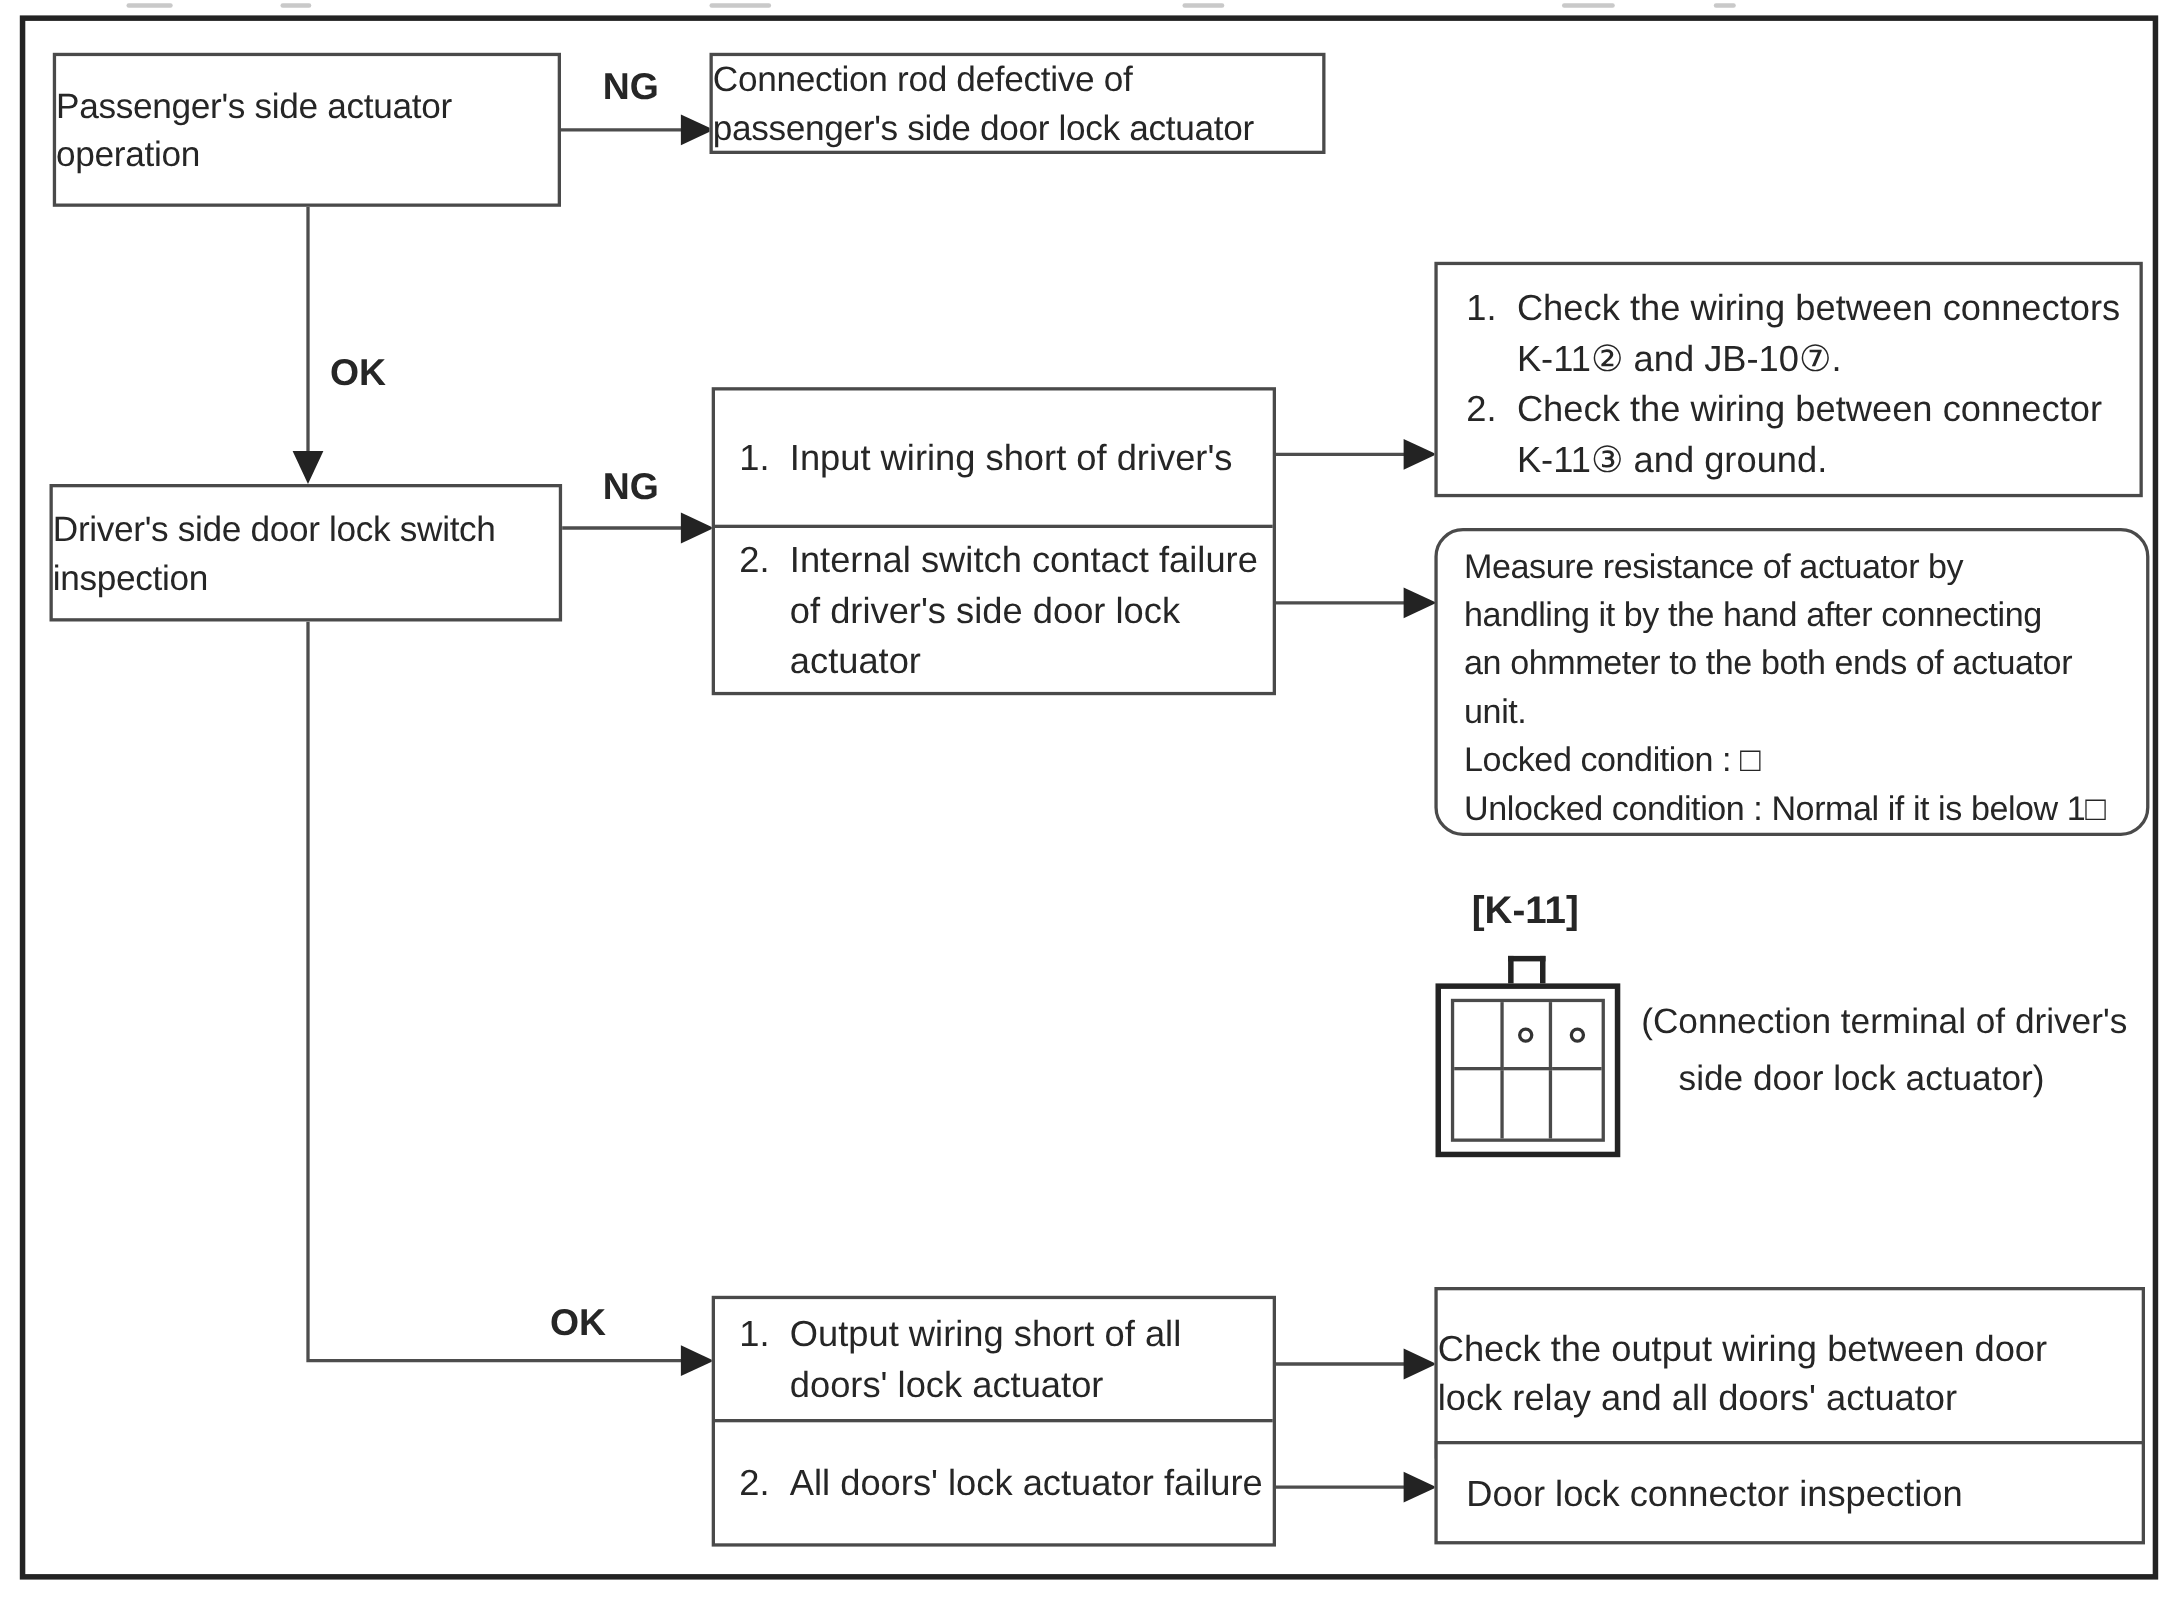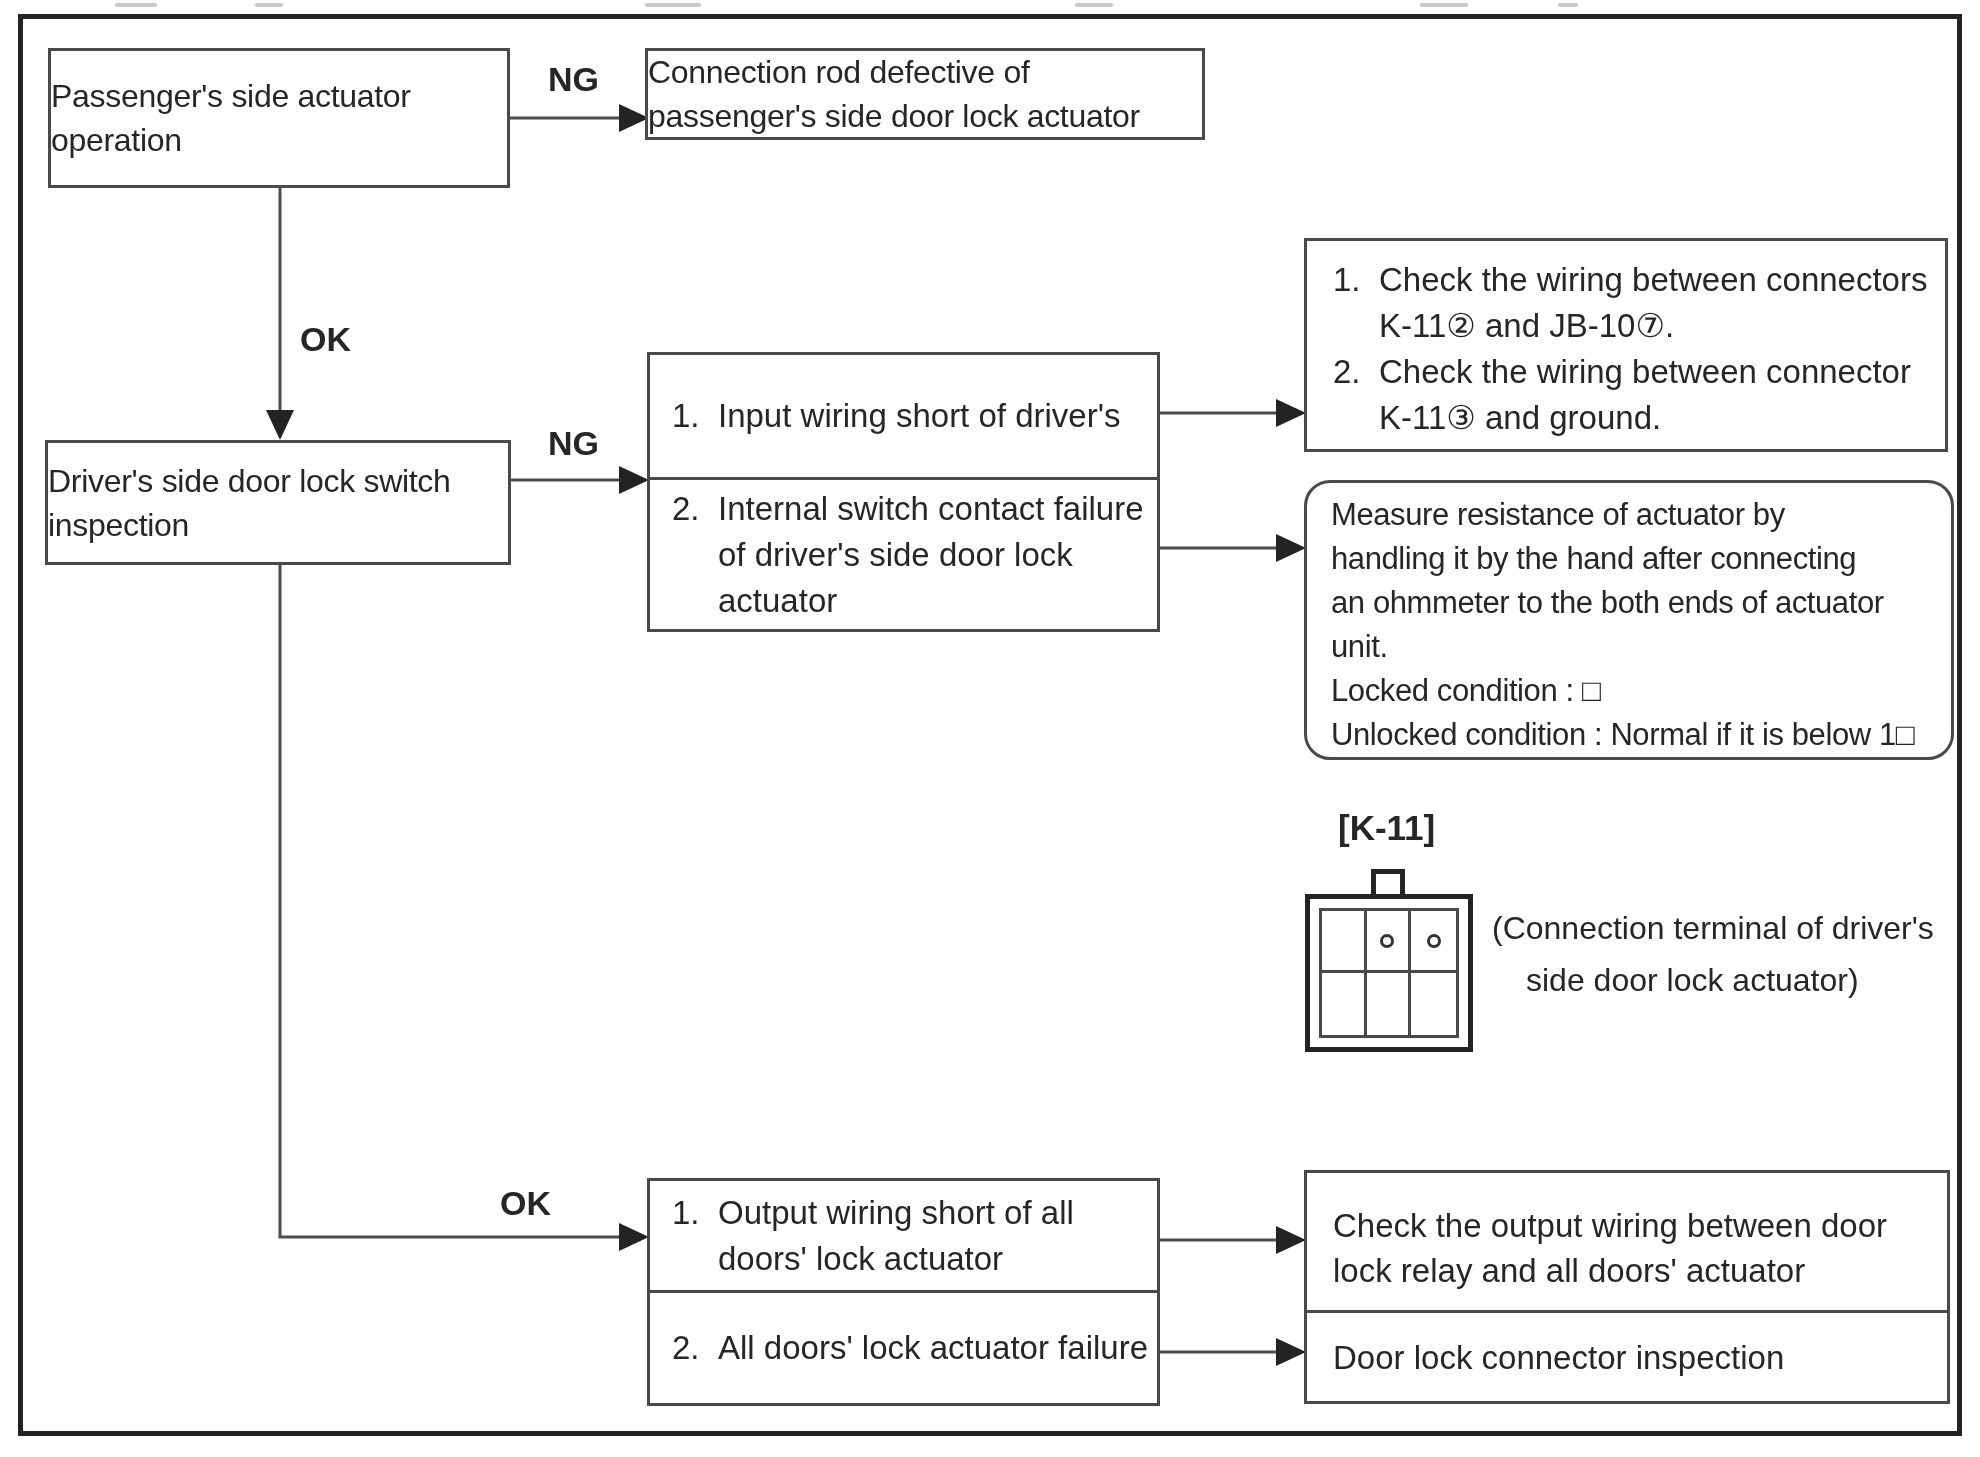--- a/index.html
+++ b/index.html
@@ -188,21 +188,21 @@
     <div class="cell" style="flex:1;">
       <div class="item">
         <span class="num">2.</span>
         <span class="itemlines">
           <div class="line">All doors' lock actuator failure</div>
         </span>
       </div>
     </div>
   </div>
 
-  <div class="fbox" style="left:1304px;top:1170px;width:646px;height:156px;display:flex;flex-direction:column;justify-content:center;box-sizing:border-box;padding-left:26px;">
+  <div class="fbox" style="left:1304px;top:1170px;width:646px;height:156px;display:flex;flex-direction:column;justify-content:center;box-sizing:border-box;">
     <div class="line">Check the output wiring between door</div>
     <div class="line">lock relay and all doors' actuator</div>
   </div>
 
   <div class="fbox" style="left:1304px;top:1310px;width:646px;height:94px;display:flex;align-items:center;box-sizing:border-box;padding-left:26px;">
     <div class="line">Door lock connector inspection</div>
   </div>
 
 </div>
 

